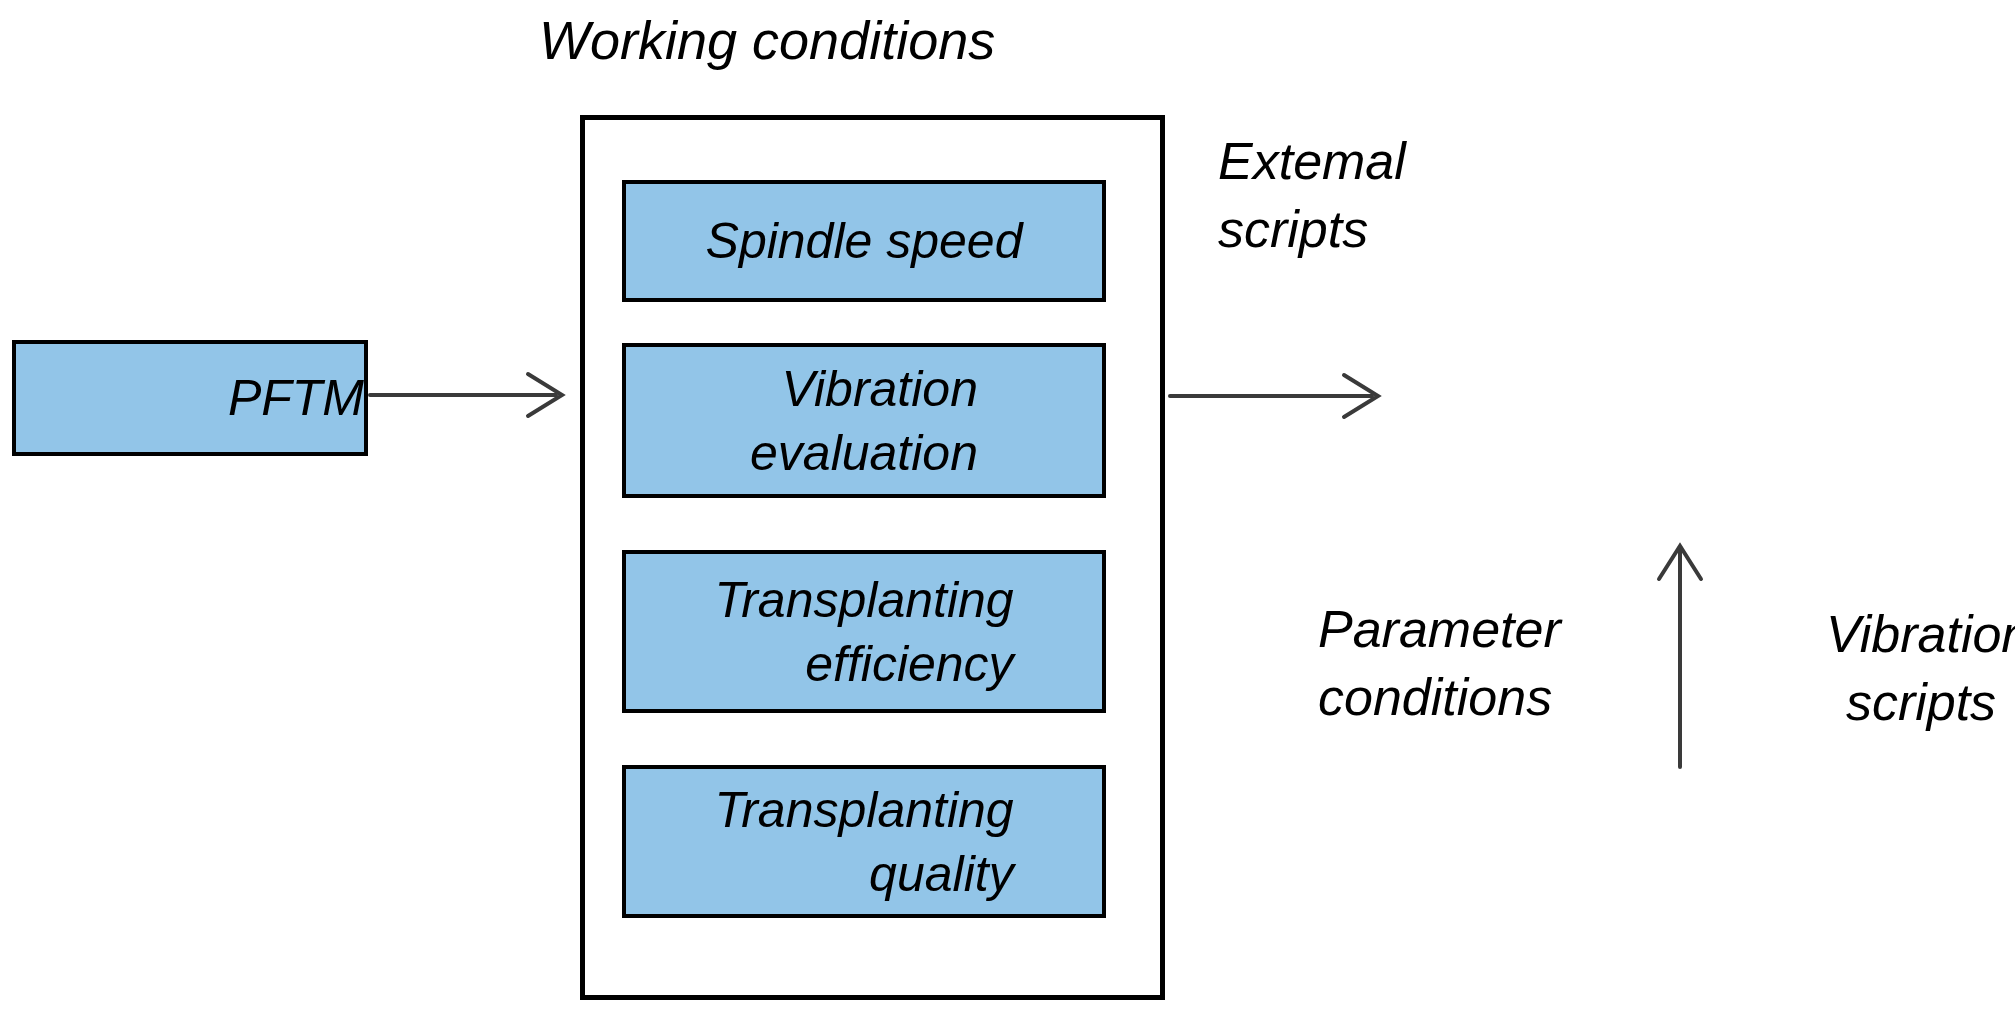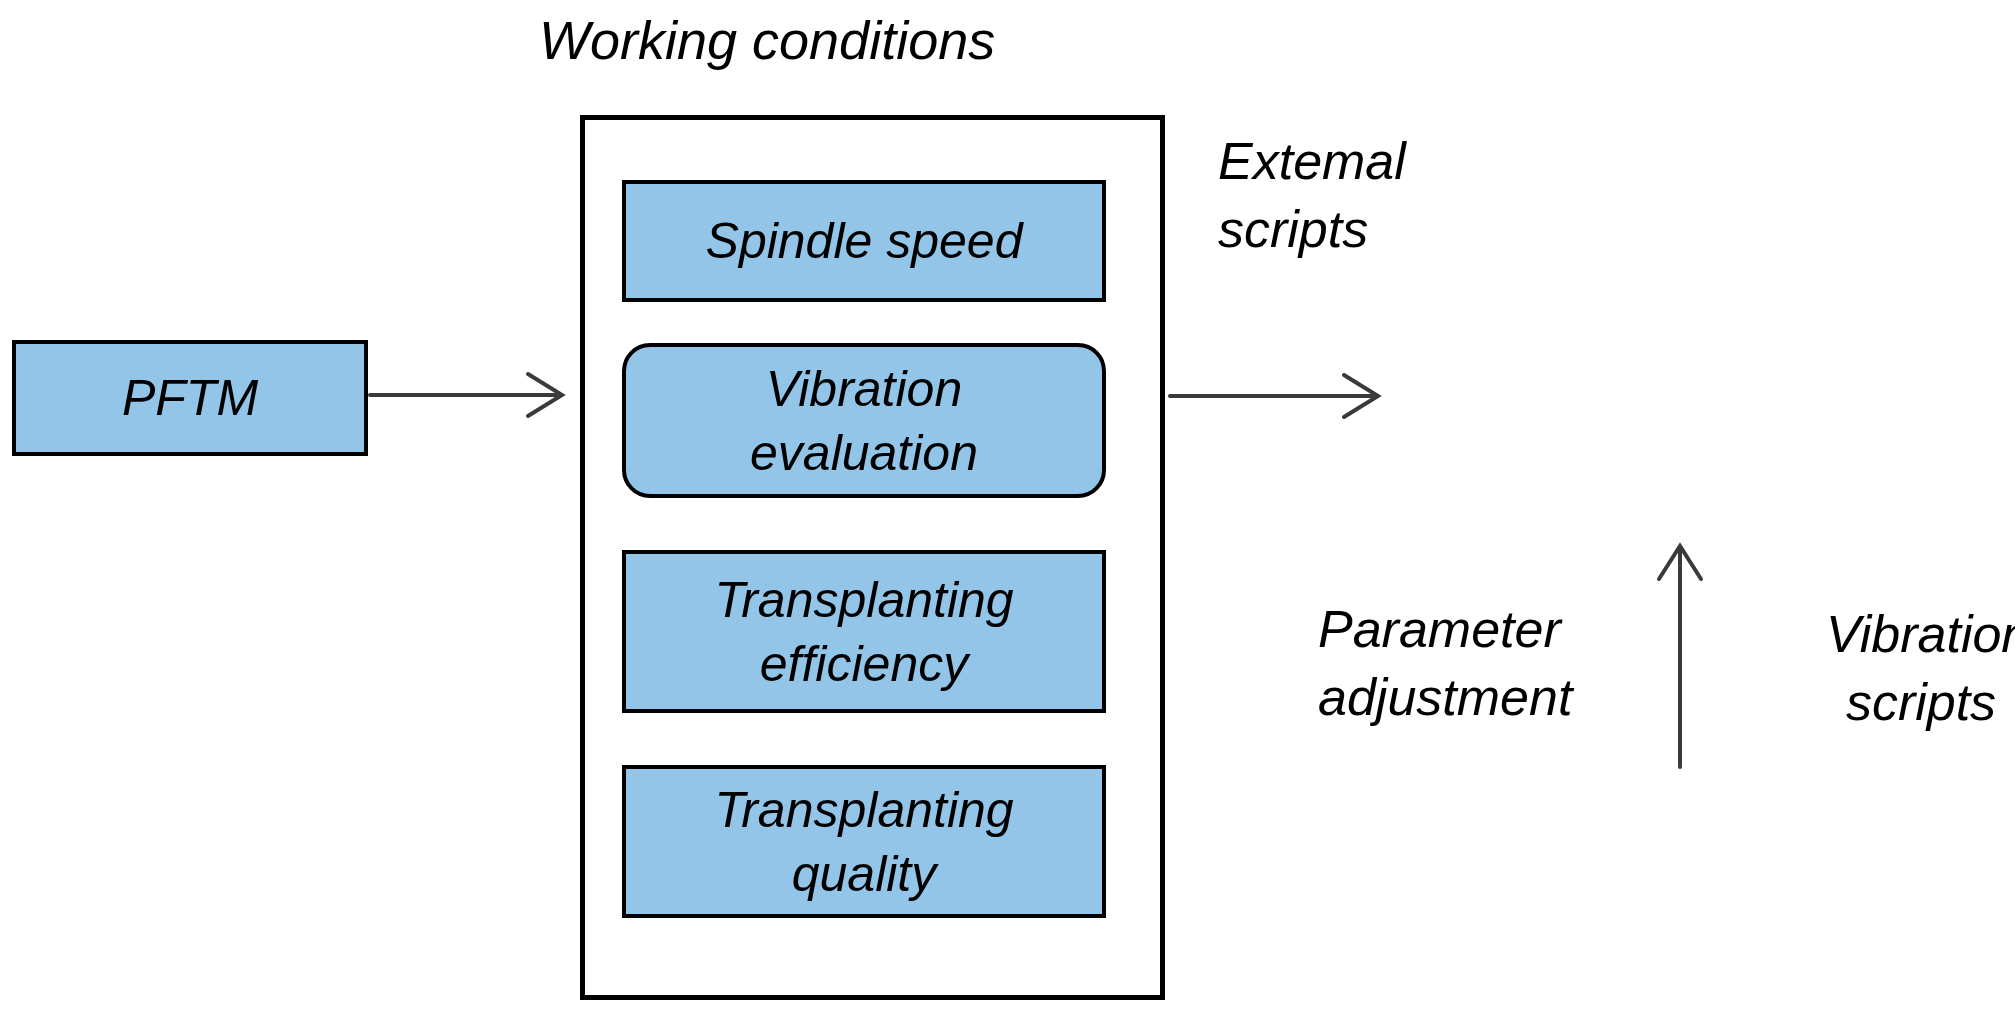--- a/index.html
+++ b/index.html
@@ -23,48 +23,48 @@
     font-style:italic;
   }
   .diagram-title{
     position:absolute;
     left:539px;top:6px;
     font-size:54px;
     white-space:pre;
   }
   .node{
     position:absolute;
-    display:flex;align-items:center;justify-content:center;
+    display:flex;align-items:center;justify-content:flex-end;
     text-align:center;
     font-size:50px;
     box-sizing:border-box;
   }
   .node.light{
     background:var(--light-blue);
     border:4px solid #000;
   }
   .node-pftm{left:12px;top:340px;width:356px;height:116px;border-width:5px;}
   .container-box{
     position:absolute;
     left:580px;top:115px;width:585px;height:885px;
     background:#ffffff;
     border:5px solid #000;
     box-sizing:border-box;
   }
   .inner-node{
     position:absolute;
     left:37px;width:484px;
     display:flex;align-items:center;justify-content:center;
-    text-align:center;font-size:50px;
+    text-align:right;font-size:50px;
     background:var(--light-blue);
     border:4px solid #000;
     box-sizing:border-box;
   }
   .inner-spindle{top:60px;height:122px;}
-  .inner-vibration{top:223px;height:155px;border-radius:28px;}
+  .inner-vibration{top:223px;height:155px;}
   .inner-efficiency{top:430px;height:163px;}
   .inner-quality{top:645px;height:153px;}
   .node-multi{
     left:1385px;top:283px;width:593px;height:260px;
     background:var(--dark-blue);
     border:3px solid #000;
     color:#ffffff;
     white-space:pre;
   }
   .node-eval{left:1382px;top:768px;width:593px;height:148px;}
@@ -109,21 +109,21 @@
       <span class="label">Transplanting
 quality</span>
     </div>
   </div>
 
   <div class="ann ann-ext-top label">Extemal
 scripts</div>
 
 
   <div class="ann ann-param label">Parameter
-adjustment</div>
+conditions</div>
 
   <div class="ann ann-ext-right label">Vibration
 scripts</div>
 
 
   <svg class="arrow-layer" viewBox="0 0 2015 1022" xmlns="http://www.w3.org/2000/svg">
 
     <g stroke="#3a3a3a" stroke-width="4" fill="none" stroke-linecap="round">
       <line x1="370" y1="395" x2="556" y2="395"></line>
       <polyline points="528,374 562,395 528,416"></polyline>

